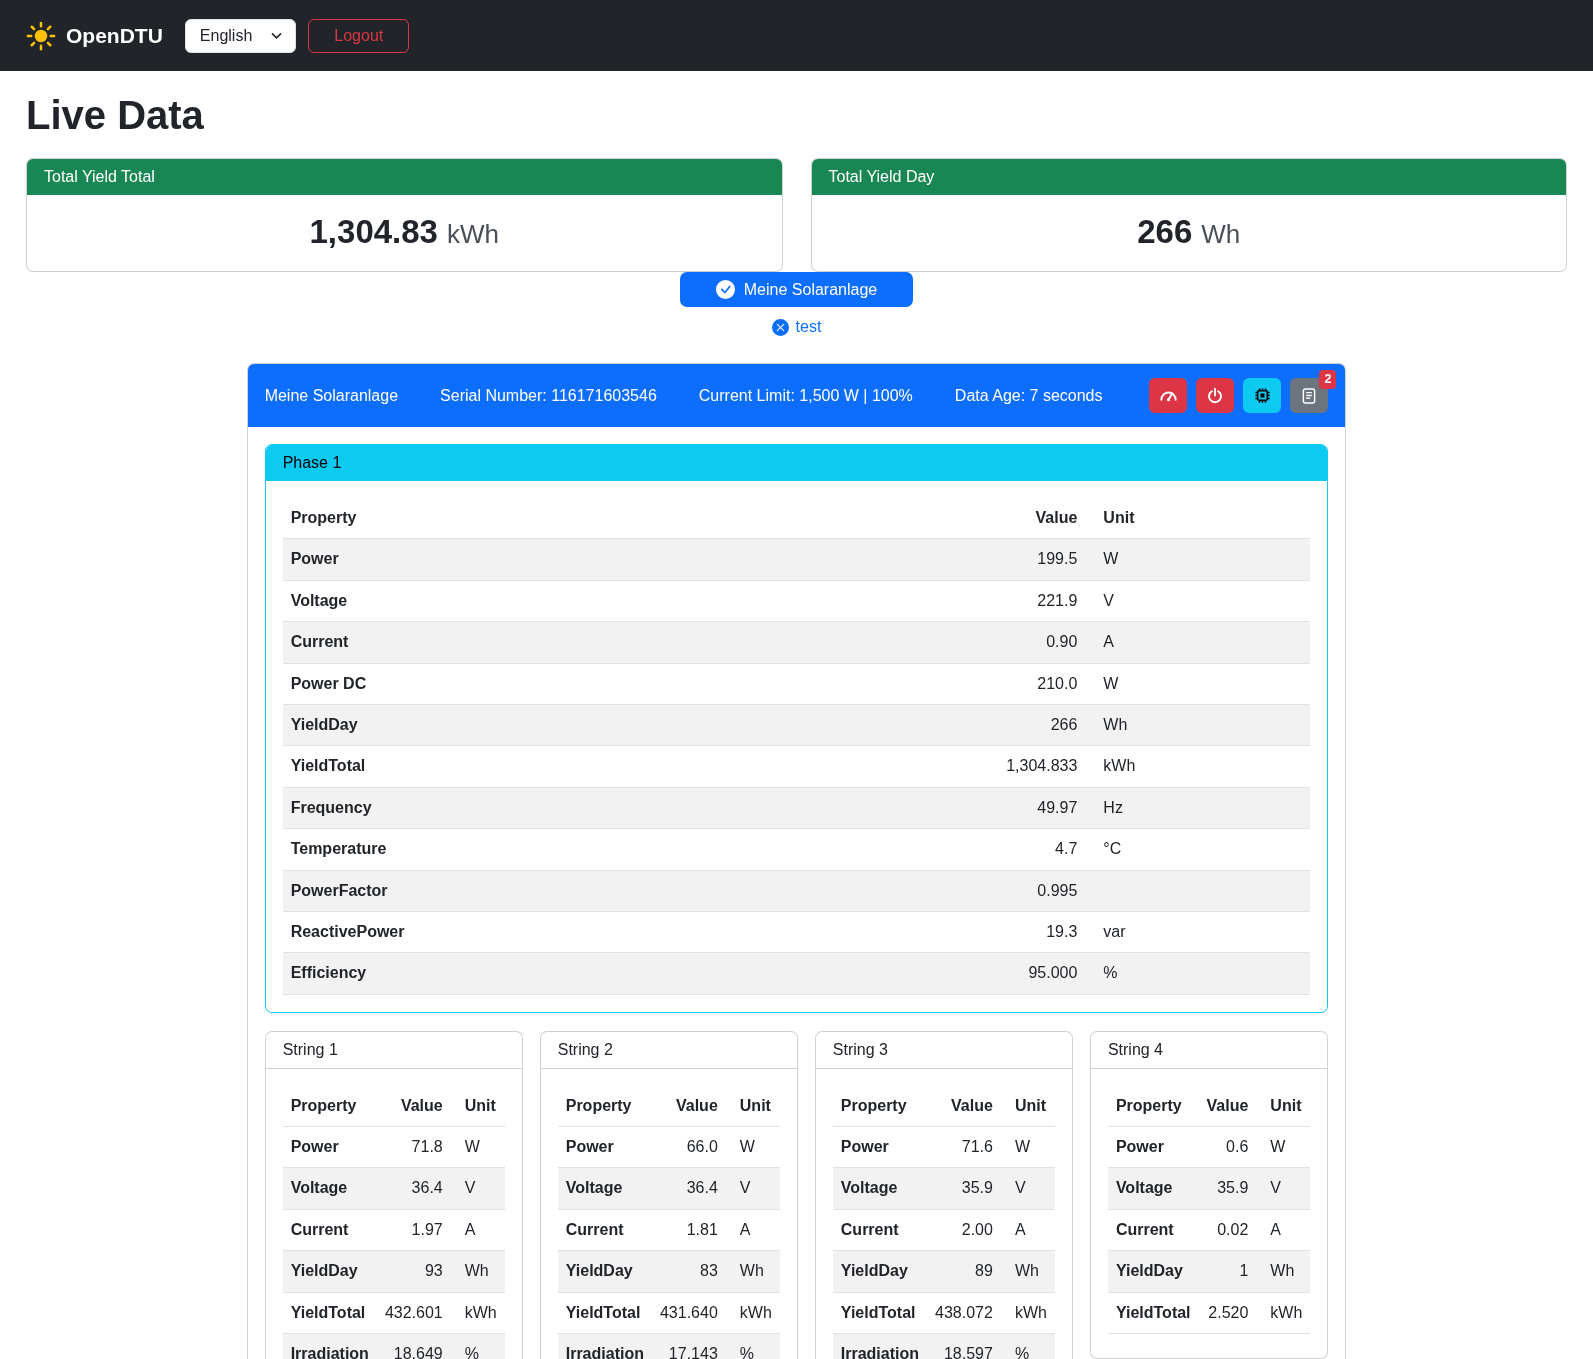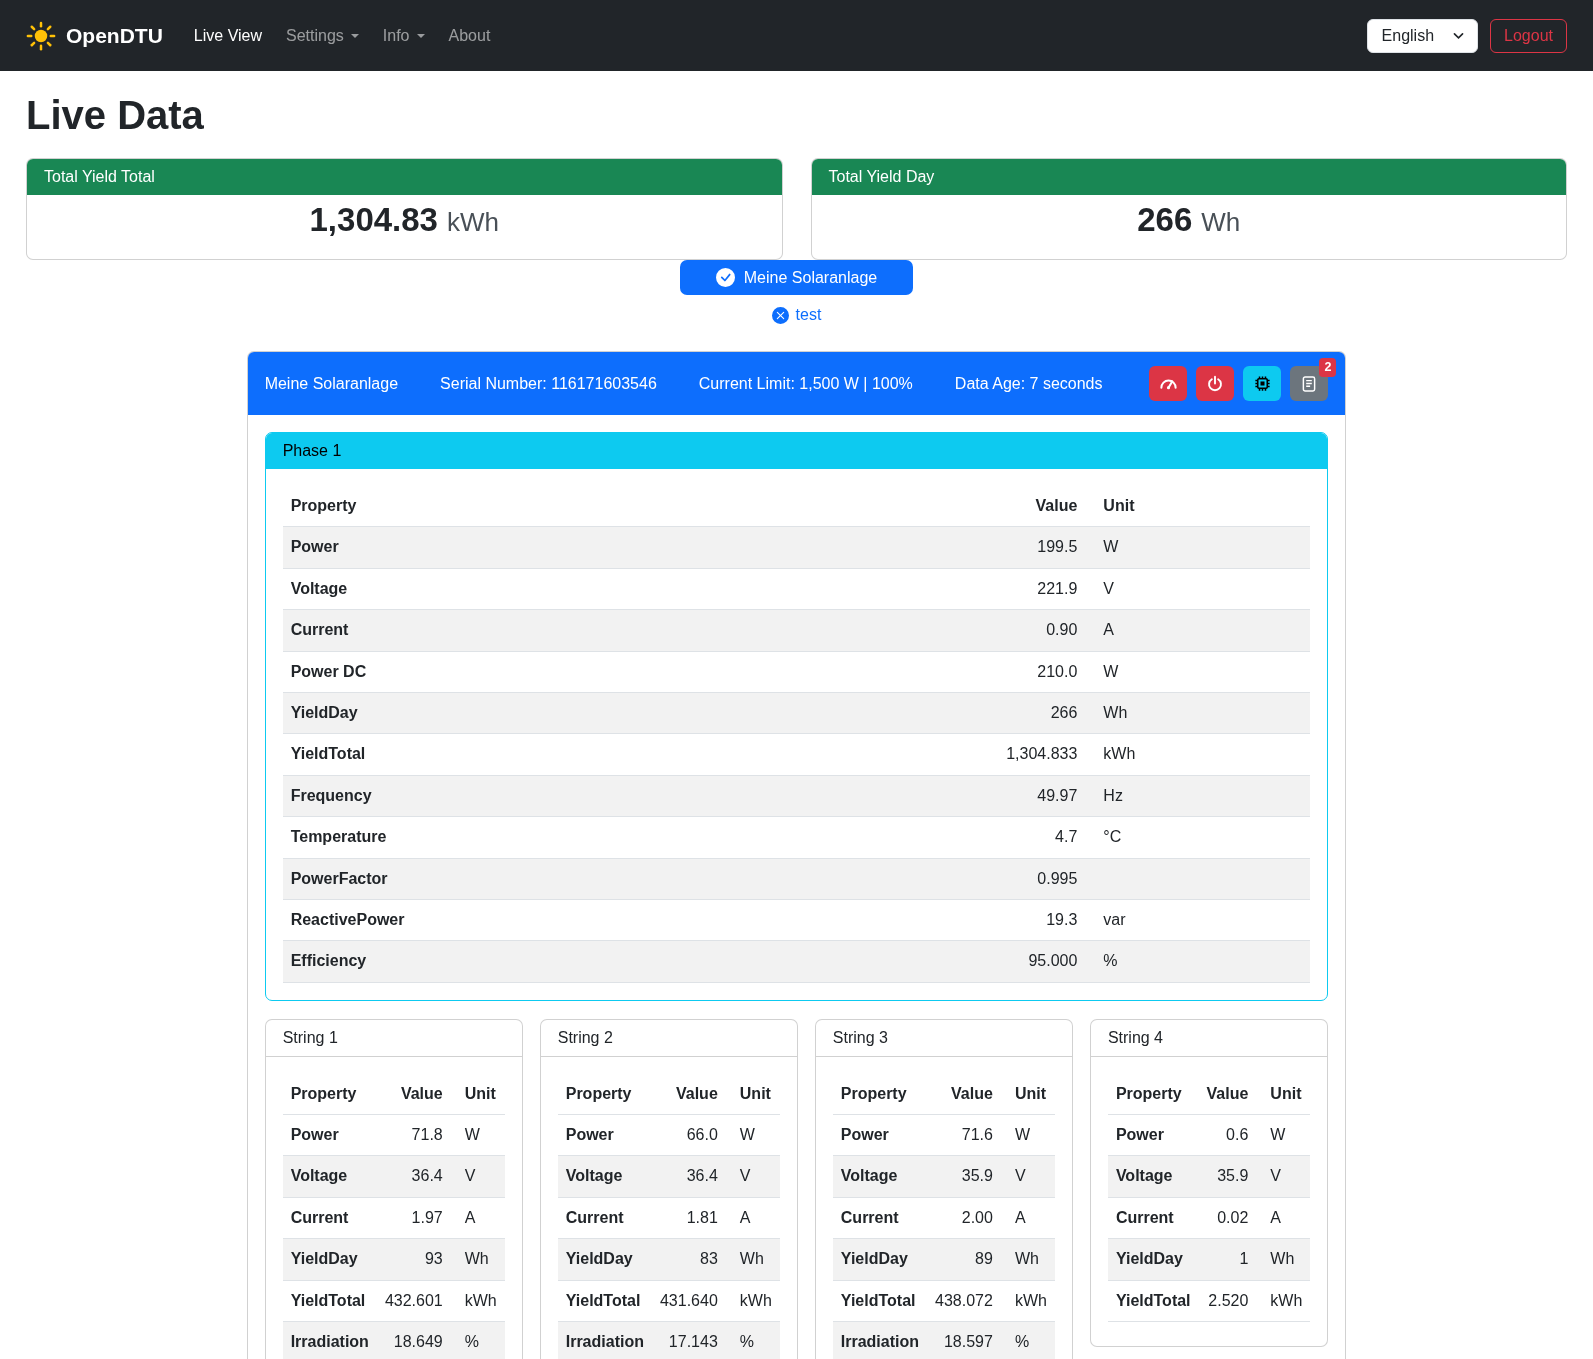--- a/index.html
+++ b/index.html
@@ -41,38 +41,38 @@
     border-right:4.5px solid transparent;
   }
   .nav-right { display:flex; align-items:center; gap:12px; }
   .lang-select {
     background:#fff; border:1px solid #dee2e6; border-radius:6px;
     padding:7px 12px 7px 14px; font-size:16px; font-family:inherit;
     display:flex; align-items:center; gap:18px; color:#212529; cursor:pointer;
   }
   .logout-btn {
     background:transparent; border:1px solid var(--danger,#dc3545);
-    color:var(--danger,#dc3545); border-radius:6px; padding:7px 13px;
+    color:var(--danger,#dc3545); border-radius:6px; padding:7px 25px;
     font-size:16px; font-family:inherit; cursor:pointer;
   }
 
   
   .content { padding: 12px 26px 30px; }
   .page-title { font-size:40px; font-weight:600; margin:10px 0 20px; }
 
   .card { border:1px solid rgba(0,0,0,.18); border-radius:7px; background:#fff; }
 
   
   .summary-row { display:flex; gap:28px; }
   .summary-card { flex:1; }
   .summary-header {
     background: var(--success,#198754); color:#fff;
     padding:9px 17px; border-radius:6px 6px 0 0;
   }
-  .summary-body { text-align:center; padding:6px 16px 20px; }
+  .summary-body { text-align:center; padding:18px 16px 20px; }
   .summary-value { font-size:33px; font-weight:600; }
   .summary-unit { font-size:26px; font-weight:400; color:#495057; margin-left:9px; }
 
   
   .main-row { display:flex; gap:27px; align-items:center;flex-direction:column; }
   .sidebar { width:233px; flex:none; display:flex; flex-direction:column; align-items:center; gap:11px; }
   .inverter-btn {
     width:100%;
     background:var(--primary,#0d6efd); color:#fff; border:none; border-radius:7px;
     padding:8px 12px; font-size:16px; font-family:inherit;
@@ -142,32 +142,20 @@
           <line x1="1.5" y1="12" x2="4.2" y2="12"></line>
             <line x1="19.8" y1="12" x2="22.5" y2="12"></line>
           <line x1="4.6" y1="4.6" x2="6.5" y2="6.5"></line>
             <line x1="17.5" y1="17.5" x2="19.4" y2="19.4"></line>
           <line x1="4.6" y1="19.4" x2="6.5" y2="17.5"></line>
             <line x1="17.5" y1="6.5" x2="19.4" y2="4.6"></line>
         </g>
       </svg>
     </span>
     <span>OpenDTU</span>
-  </div>
-  <div class="nav-links">
-    <a class="nav-link active">Live View</a>
-    <a class="nav-link">
-      <span>Settings</span>
-      <span class="caret"></span>
-    </a>
-    <a class="nav-link">
-      <span>Info</span>
-      <span class="caret"></span>
-    </a>
-    <a class="nav-link">About</a>
   </div>
   <div class="nav-right">
     <button class="lang-select">
       <span>English</span>
       <span style="display:inline-flex;">
         <svg viewBox="0 0 16 16" width="13" height="13" fill="none" stroke="#212529" stroke-width="2" stroke-linecap="round">
             <path d="M3 6l5 5 5-5"></path>
           </svg>
       </span>
     </button>

